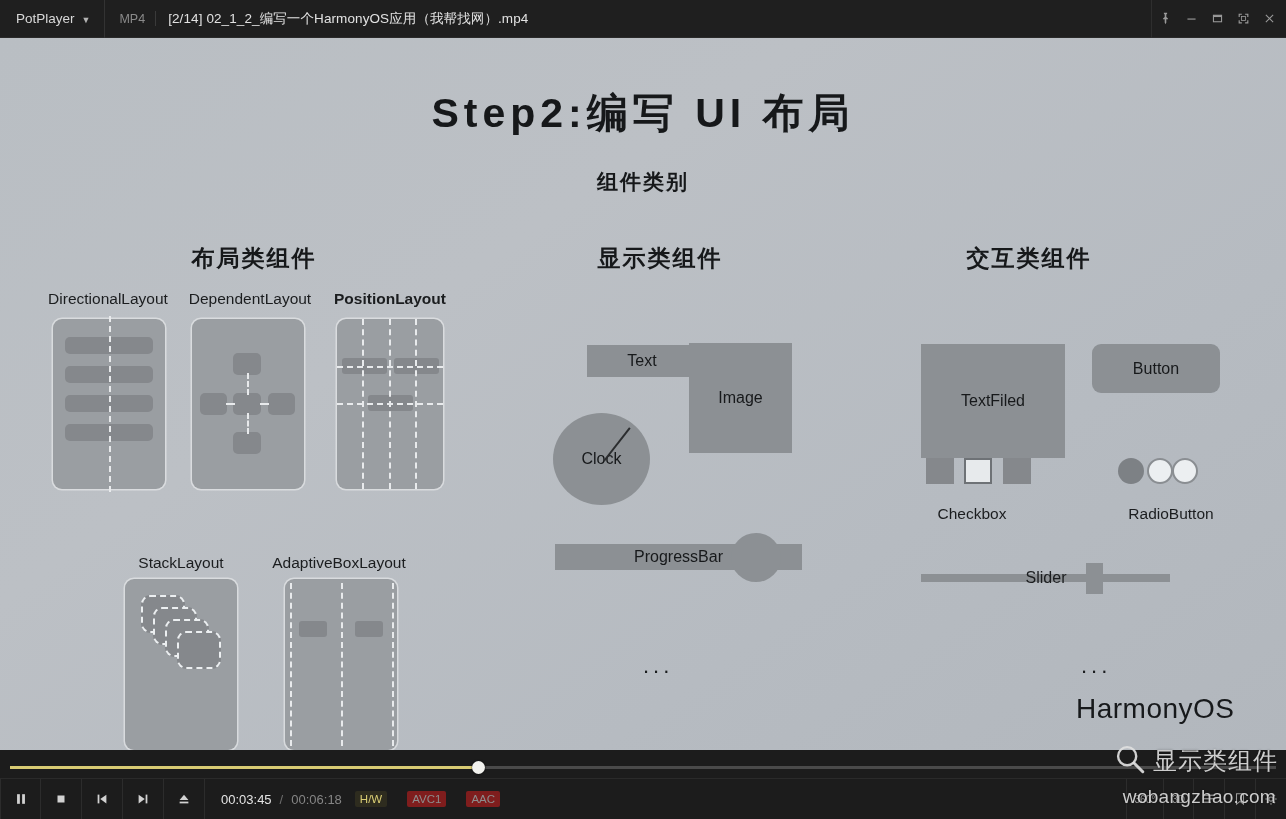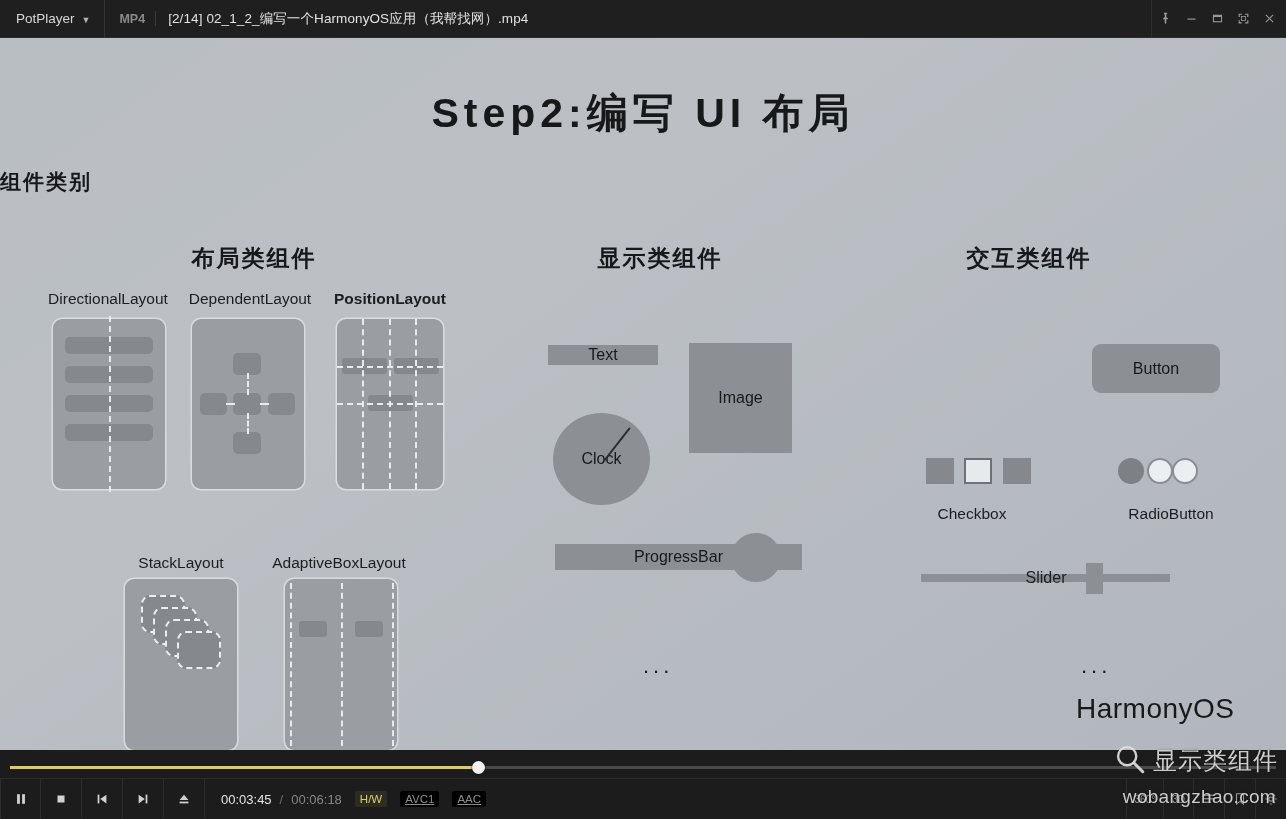--- a/index.html
+++ b/index.html
@@ -18,21 +18,21 @@
     border-bottom: 1px solid #2a2a2a;
   }
   .tb-app {
     display: flex; align-items: center; gap: 7px;
     padding: 0 14px 0 16px; height: 38px;
     color: #d8d8d8; font-size: 13.5px;
     border-right: 1px solid #333;
   }
   .tb-chevron { font-size: 9px; color: #b4b4b4; transform: translateY(1px); }
   .tb-fmt {
-    color: #8a8a8a; font-size: 12.5px; padding: 0 10px 0 14px; font-weight: bold;
+    color: #8a8a8a; font-size: 12.5px; padding: 0 10px 0 14px;
   }
   .tb-divider { width: 1px; height: 15px; background: #3a3a3a; }
   .tb-file {
     color: #e2e2e2; font-size: 13.5px; padding-left: 12px;
     white-space: nowrap; letter-spacing: .1px;
   }
   .tb-spacer { flex: 1 1 auto; }
   .tb-btns { display: flex; align-items: center; height: 38px; padding-right: 4px;
              border-left: 1px solid #2e2e2e; }
   .tb-btn {
@@ -50,21 +50,21 @@
 
   .slide-title {
     position: absolute; left: 0; top: 48px; width: 100%;
     text-align: center;
     font-size: 41px; font-weight: bold; color: #16181a;
     letter-spacing: 5px;
     font-family: "Liberation Sans", sans-serif;
   }
   .slide-sub {
     position: absolute; left: 0; top: 130px; width: 100%;
-    text-align: left;
+    text-align: center;
     font-size: 21px; font-weight: bold; color: #16181a;
     letter-spacing: 2px;
   }
 
   .col-head {
     position: absolute; font-size: 23px; font-weight: bold; color: #16181a;
     letter-spacing: 2px; text-align: center;
   }
 
   .lbl {
@@ -162,21 +162,21 @@
     color: #d2d2d2; border-right: 1px solid #2c2c2c;
   }
   .cbtn:first-child { border-left: 1px solid #2c2c2c; }
   .timebox { display: flex; align-items: center; gap: 8px; padding-left: 16px;
              font-size: 13px; }
   .t-cur { color: #e4e4e4; }
   .t-sep { color: #6e6e6e; }
   .t-tot { color: #858585; }
   .tag { font-size: 11.5px; padding: 2px 5px; border-radius: 2px; }
   .tag.hw { color: #d9cd74; background: #2e2c1f; margin-left: 5px; }
-  .tag.codec { color: #8d8d8d; background: #000000; margin-left: 5px; text-decoration: underline; }
+  .tag.codec { color: #8d8d8d; background: #7f1d1d; margin-left: 12px; }
   .c-spacer { flex: 1 1 auto; }
   .rbtn {
     height: 41px; display: flex; align-items: center; justify-content: center;
     color: #9d9d9d; border-left: 1px solid #2c2c2c; padding: 0 8px;
     font-size: 10px; position: relative;
   }
 
   
   .watermark {
     position: absolute; right: 8px; top: 742px;
@@ -286,35 +286,36 @@
 
   <div class="lbl" style="left:239px; top:516px; width:200px;">AdaptiveBoxLayout</div>
   <div class="panel" style="left:285px; top:541px; width:112px; height:171px;">
     <div class="bar" style="left:14px; top:42px; width:28px; height:16px; border-radius:3px;"></div>
     <div class="bar" style="left:70px; top:42px; width:28px; height:16px; border-radius:3px;"></div>
   </div>
   <div class="vdash" style="left:290px; top:545px; height:163px;"></div>
   <div class="vdash" style="left:341px; top:545px; height:163px;"></div>
   <div class="vdash" style="left:392px; top:545px; height:163px;"></div>
 
-  <div class="widget" style="left:548px; top:307px; width:110px; height:20px;">Text</div>
+  <div class="widget" style="left:587px; top:307px; width:110px; height:32px;">Text</div>
 
   <div class="widget" style="left:689px; top:305px; width:103px; height:110px;">Image</div>
 
   <div class="widget round" style="left:553px; top:375px; width:97px; height:92px;">
     <span>Clock</span>
     <span class="clockhand" style="left:50px; top:6px;"></span>
   </div>
 
   <div class="pbar-track" style="left:555px; top:506px; width:247px; height:26px;"></div>
   <div class="pbar-knob" style="left:731px; top:495px; width:50px; height:49px;"></div>
   <div class="widget" style="left:555px; top:506px; width:247px; height:26px; background:transparent;">ProgressBar</div>
 
   <div class="dots" style="left:643px; top:615px;">...</div>
 
+  <div class="widget" style="left:921px; top:306px; width:144px; height:114px;">TextFiled</div>
 
   <div class="widget rrect" style="left:1092px; top:306px; width:128px; height:49px;">Button</div>
 
   <div class="chk" style="left:926px; top:420px; width:28px; height:26px;"></div>
   <div class="chk on" style="left:964px; top:420px; width:28px; height:26px;"></div>
   <div class="chk" style="left:1003px; top:420px; width:28px; height:26px;"></div>
   <div class="lbl" style="left:887px; top:467px; width:170px;">Checkbox</div>
 
   <div class="radio filled" style="left:1118px; top:420px; width:26px; height:26px;"></div>
   <div class="radio empty" style="left:1147px; top:420px; width:26px; height:26px;"></div>

